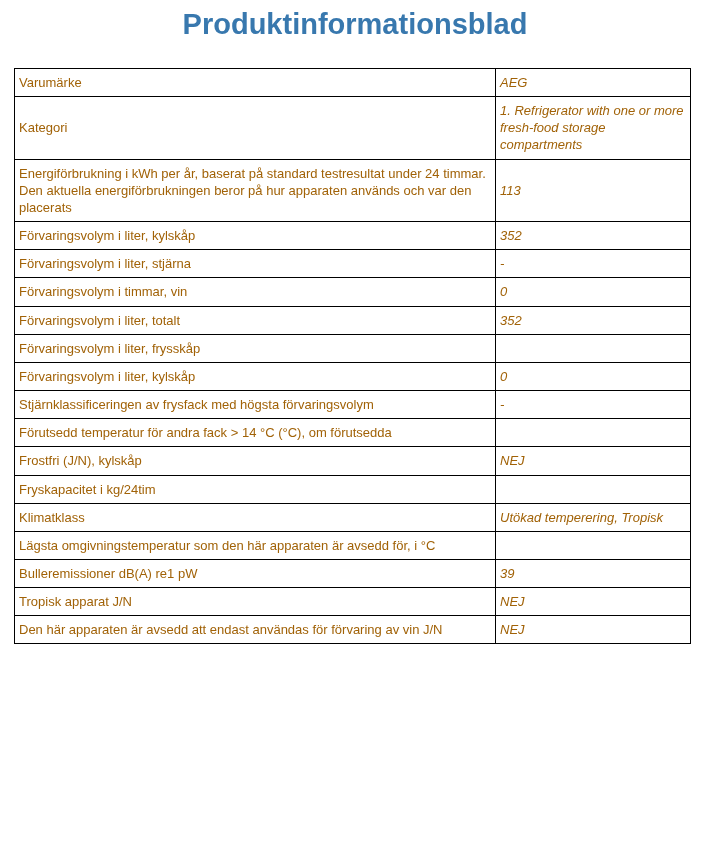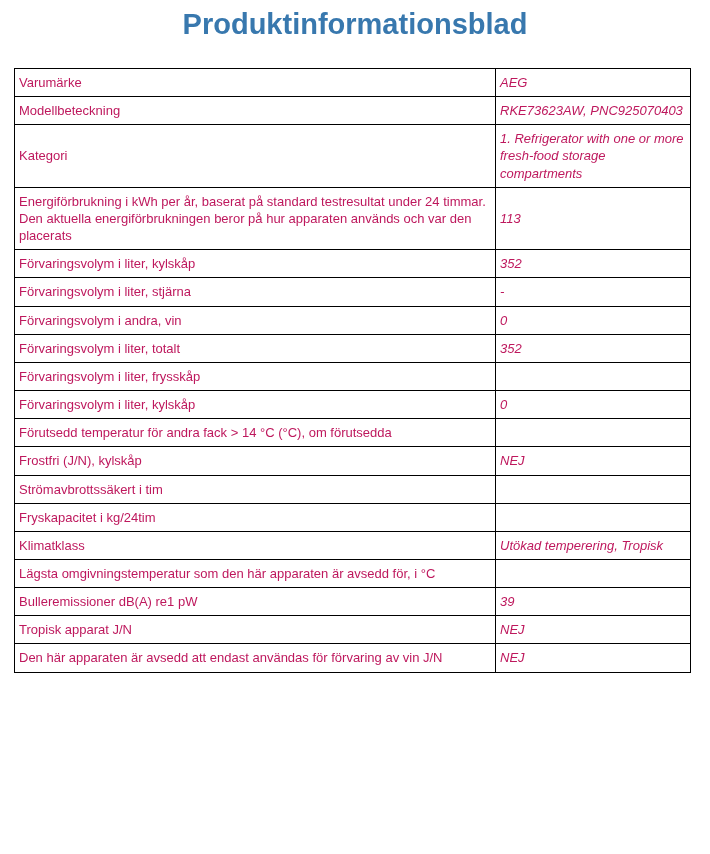--- a/index.html
+++ b/index.html
@@ -28,86 +28,82 @@
   .info-table {
     border-collapse: collapse;
     table-layout: fixed;
     width: 676px;
     margin: 27px 0 0 14px;
   }
   .info-table td {
     border: 1px solid #000000;
     font-size: 13px;
     line-height: 1.32;
-    color: #be185d;
+    color: #a16207;
     padding: 5px 4px 5px 4px;
     vertical-align: middle;
     word-wrap: break-word;
   }
   td.label-cell { width: 481px; }
   td.value-cell { width: 195px; font-style: italic; }
 </style>
 </head>
 <body>
 
 <div class="page">
   <h1 class="title">Produktinformationsblad</h1>
   <table class="info-table">
     <tbody id="rows-container">
         <tr>
           <td class="label-cell">Varumärke</td>
           <td class="value-cell">AEG</td>
         </tr>
         <tr>
-          <td class="label-cell">Modellbeteckning</td>
-          <td class="value-cell">RKE73623AW, PNC925070403</td>
-        </tr>
-        <tr>
           <td class="label-cell">Kategori</td>
           <td class="value-cell">1. Refrigerator with one or more fresh-food storage compartments</td>
         </tr>
         <tr>
           <td class="label-cell">Energiförbrukning i kWh per år, baserat på standard testresultat under 24 timmar. Den aktuella energiförbrukningen beror på hur apparaten används och var den placerats</td>
           <td class="value-cell">113</td>
         </tr>
         <tr>
           <td class="label-cell">Förvaringsvolym i liter, kylskåp</td>
           <td class="value-cell">352</td>
         </tr>
         <tr>
           <td class="label-cell">Förvaringsvolym i liter, stjärna</td>
           <td class="value-cell">-</td>
         </tr>
         <tr>
-          <td class="label-cell">Förvaringsvolym i andra, vin</td>
+          <td class="label-cell">Förvaringsvolym i timmar, vin</td>
           <td class="value-cell">0</td>
         </tr>
         <tr>
           <td class="label-cell">Förvaringsvolym i liter, totalt</td>
           <td class="value-cell">352</td>
         </tr>
         <tr>
           <td class="label-cell">Förvaringsvolym i liter, frysskåp</td>
           <td class="value-cell"></td>
         </tr>
         <tr>
           <td class="label-cell">Förvaringsvolym i liter, kylskåp</td>
           <td class="value-cell">0</td>
         </tr>
         <tr>
+          <td class="label-cell">Stjärnklassificeringen av frysfack med högsta förvaringsvolym</td>
+          <td class="value-cell">-</td>
+        </tr>
+        <tr>
           <td class="label-cell">Förutsedd temperatur för andra fack &gt; 14 °C (°C), om förutsedda</td>
           <td class="value-cell"></td>
         </tr>
         <tr>
           <td class="label-cell">Frostfri (J/N), kylskåp</td>
           <td class="value-cell">NEJ</td>
-        </tr>
-        <tr>
-          <td class="label-cell">Strömavbrottssäkert i tim</td>
-          <td class="value-cell"></td>
         </tr>
         <tr>
           <td class="label-cell">Fryskapacitet i kg/24tim</td>
           <td class="value-cell"></td>
         </tr>
         <tr>
           <td class="label-cell">Klimatklass</td>
           <td class="value-cell">Utökad temperering, Tropisk</td>
         </tr>
         <tr>

